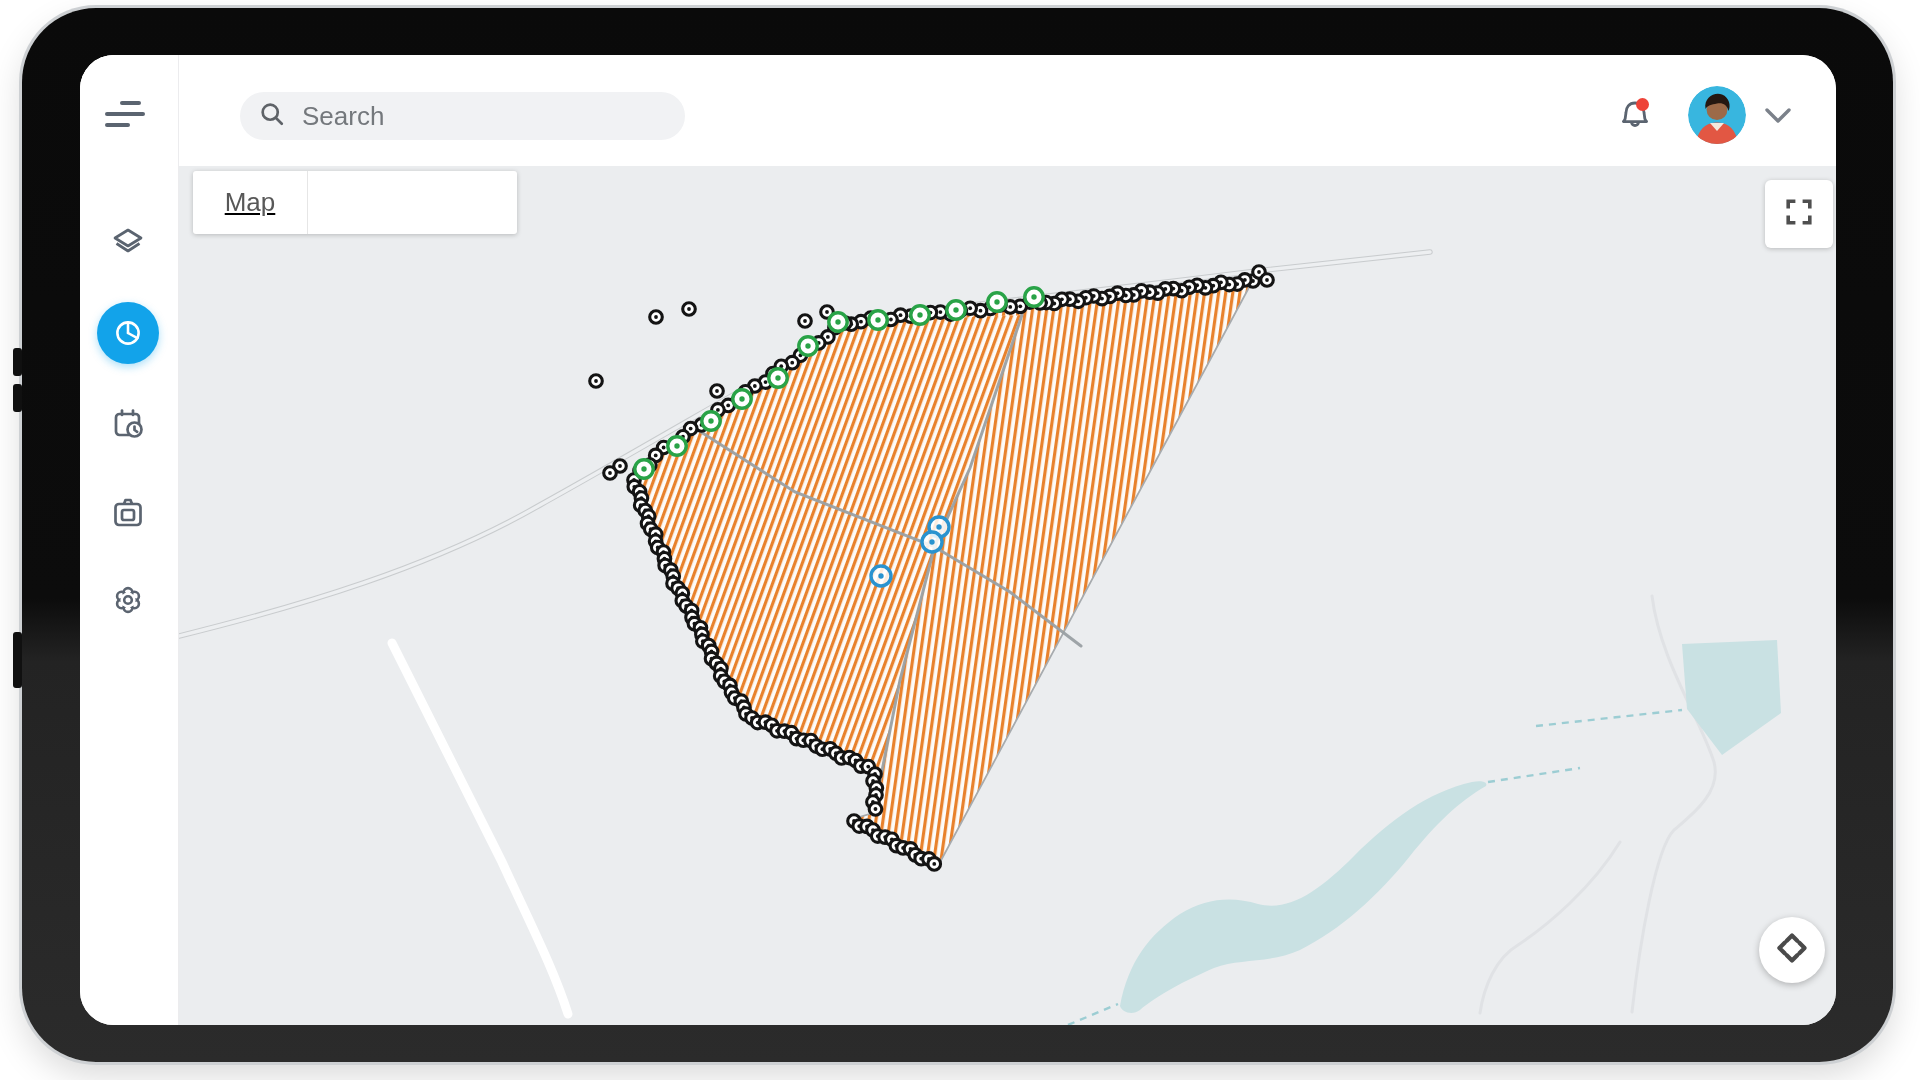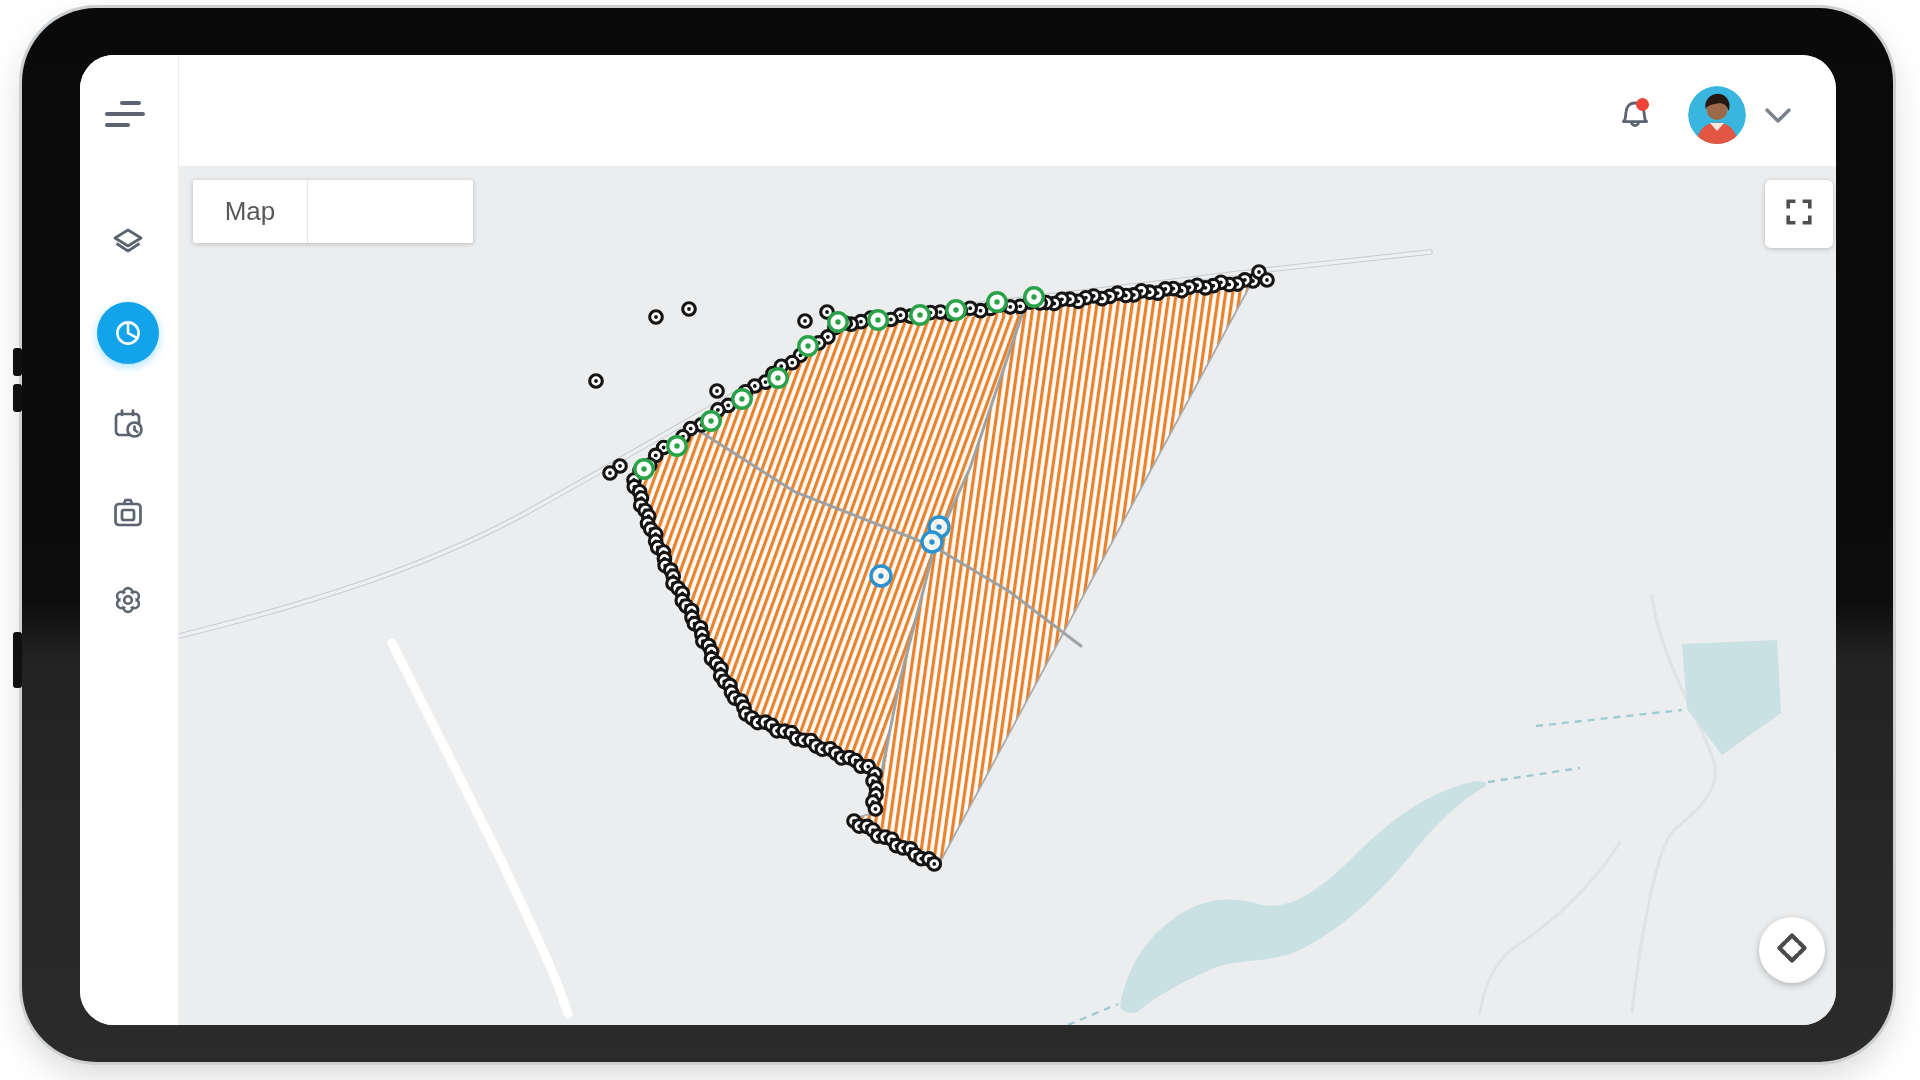--- a/index.html
+++ b/index.html
@@ -29,22 +29,22 @@
     border-right:1px solid #ececee;}
   .sb-item{position:absolute;cursor:pointer;}
   .burger{left:25px;top:44px;width:40px;height:34px;}
   .burger span{position:absolute;height:4px;border-radius:2px;background:#5b6470;}
   .burger .l1{left:15px;top:2px;width:21px;}
   .burger .l2{left:0px;top:13px;width:40px;}
   .burger .l3{left:0px;top:24px;width:25px;}
   .pie-active{left:17px;top:247px;width:62px;height:62px;border-radius:50%;background:#12a3ea;
     display:flex;align-items:center;justify-content:center;box-shadow:0 3px 8px rgba(18,163,234,.35);}
   
-  .maptype{position:absolute;left:113px;top:125px;width:280px;height:63px;background:#ffffff;border-radius:3px;
-    box-shadow:0 1px 5px rgba(0,0,0,.22);display:flex;z-index:4;}
+  .maptype{position:absolute;left:113px;top:116px;width:324px;height:63px;background:#ffffff;border-radius:3px;
+    box-shadow:0 1px 5px rgba(0,0,0,.22);display:flex;z-index:4;text-decoration:underline;}
   .maptype .cell{display:flex;align-items:center;justify-content:center;font-size:26px;color:#585858;cursor:pointer;}
   .maptype .c1{width:115px;border-right:1px solid #e6e6e6;}
   .maptype .c2{width:165px;}
   .fsbtn{position:absolute;left:1685px;top:125px;width:68px;height:68px;background:#fff;border-radius:6px;
     box-shadow:0 1px 5px rgba(0,0,0,.22);display:flex;align-items:center;justify-content:center;cursor:pointer;z-index:4;}
   .panbtn{position:absolute;left:1679px;top:862px;width:66px;height:66px;background:#fff;border-radius:50%;
     box-shadow:0 2px 7px rgba(0,0,0,.25);display:flex;align-items:center;justify-content:center;cursor:pointer;z-index:4;}
 </style>
 </head>
 <body>
@@ -459,20 +459,29 @@
         <svg width="42" height="42" viewBox="0 0 40 40" fill="none" stroke="#4a4a4a" stroke-width="4" stroke-linecap="round" stroke-linejoin="round">
           <path d="M15 13 L20 8 L25 13"></path>
             <path d="M15 27 L20 32 L25 27"></path>
           <path d="M13 15 L8 20 L13 25"></path>
             <path d="M27 15 L32 20 L27 25"></path>
         </svg>
       </span>
     </div>
 
     <div class="topbar">
+      <div class="search-pill">
+        <span>
+          <svg width="32" height="32" viewBox="0 0 36 36" fill="none" stroke="#5f6368" stroke-width="3" stroke-linecap="round">
+            <circle cx="16" cy="16" r="8.5"></circle>
+              <line x1="22.5" y1="22.5" x2="29" y2="29"></line>
+          </svg>
+        </span>
+        <input type="text" placeholder="Search" style="">
+      </div>
 
       <div class="bell">
         <svg width="44" height="44" viewBox="0 0 44 44">
           <path d="M22 11 C16 11 13 15.5 13 20.5 L12.2 26.5 C12 28 11 29 10.4 29.6 H33.6 C33 29 32 28 31.8 26.5 L31 20.5 C31 15.5 28 11 22 11 Z" fill="none" stroke="#5b6470" stroke-width="2.8" stroke-linejoin="round"></path>
           <path d="M18.5 30 a3.5 3.5 0 0 0 7 0" fill="none" stroke="#5b6470" stroke-width="2.8"></path>
           <circle cx="29.5" cy="12.5" r="6.5" fill="#ee4338"></circle>
         </svg>
       </div>
 
       <div class="avatar">

